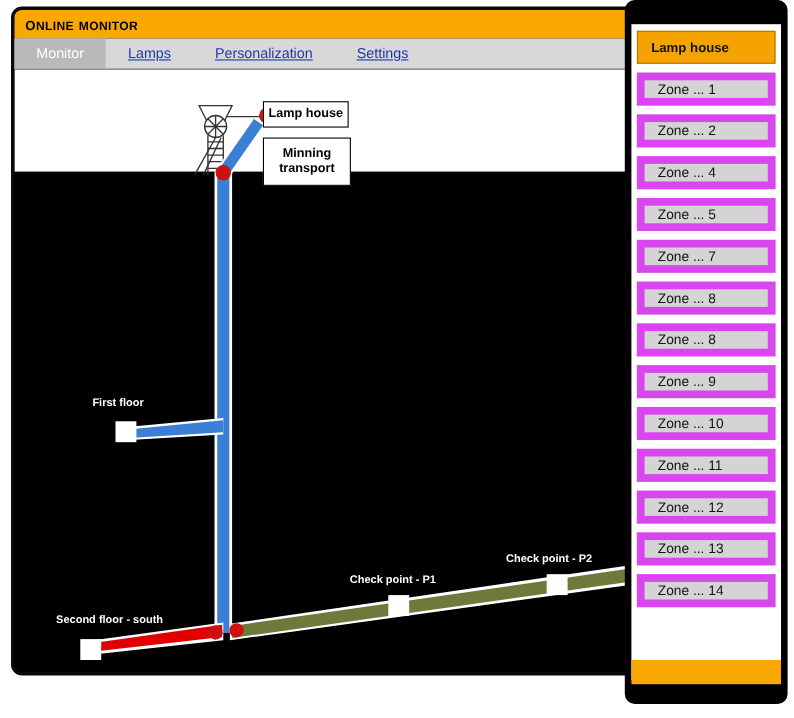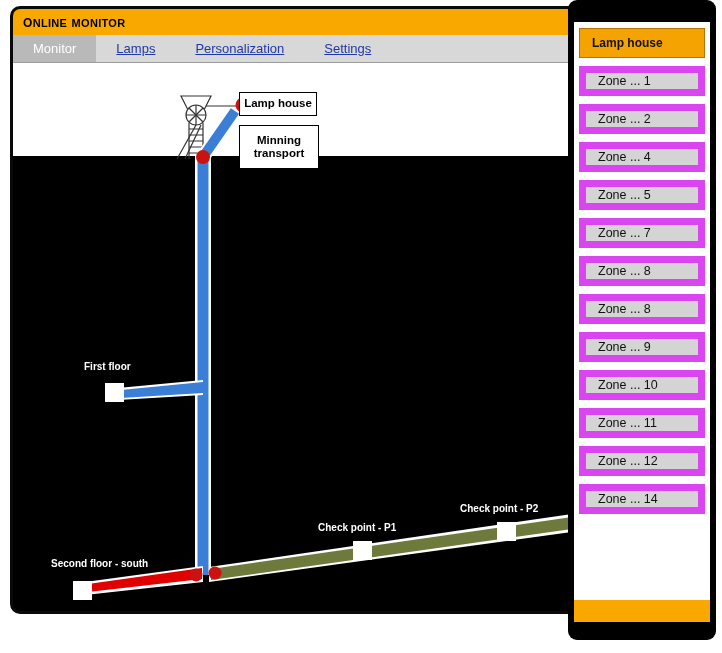--- a/index.html
+++ b/index.html
@@ -340,20 +340,23 @@
       <div class="zone-item">
         <span>Zone ... 10</span>
       </div>
       <div class="zone-item">
         <span>Zone ... 11</span>
       </div>
       <div class="zone-item">
         <span>Zone ... 12</span>
       </div>
       <div class="zone-item">
+        <span>Zone ... 13</span>
+      </div>
+      <div class="zone-item">
         <span>Zone ... 14</span>
       </div>
 
     </div>
     <div class="zone-footer"></div>
   </div>
 
 </div>
 
 </body></html>

